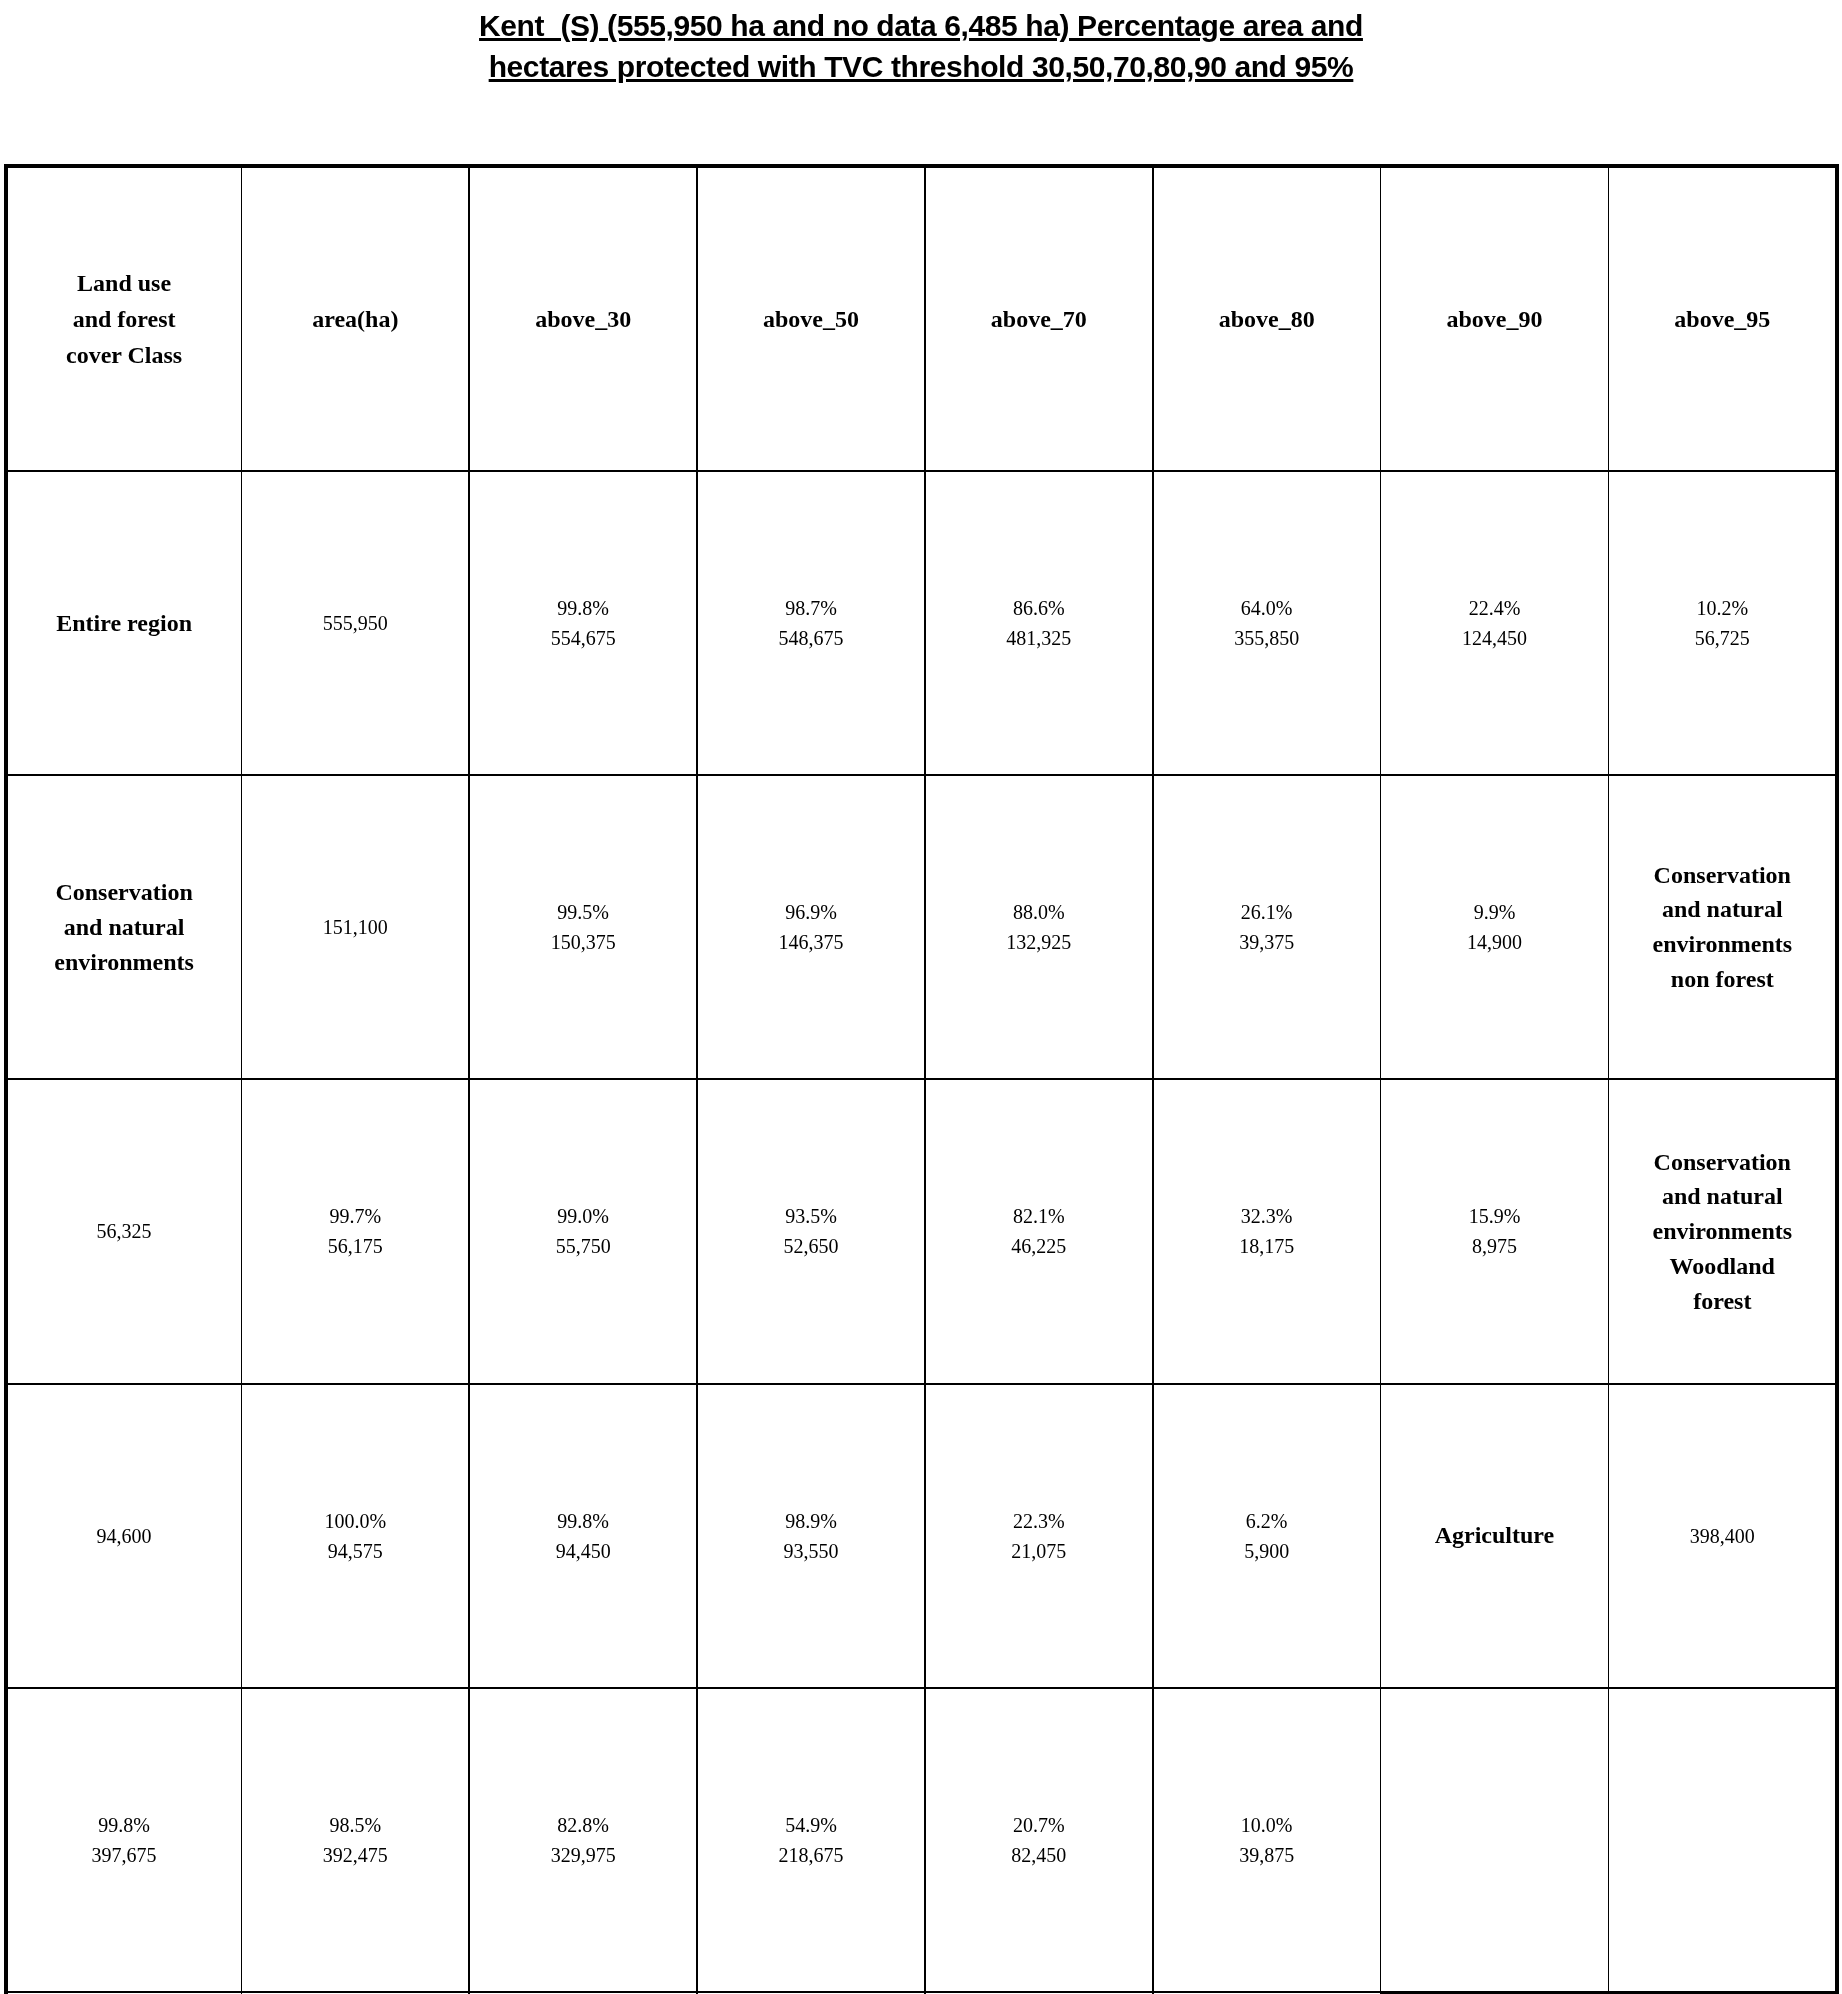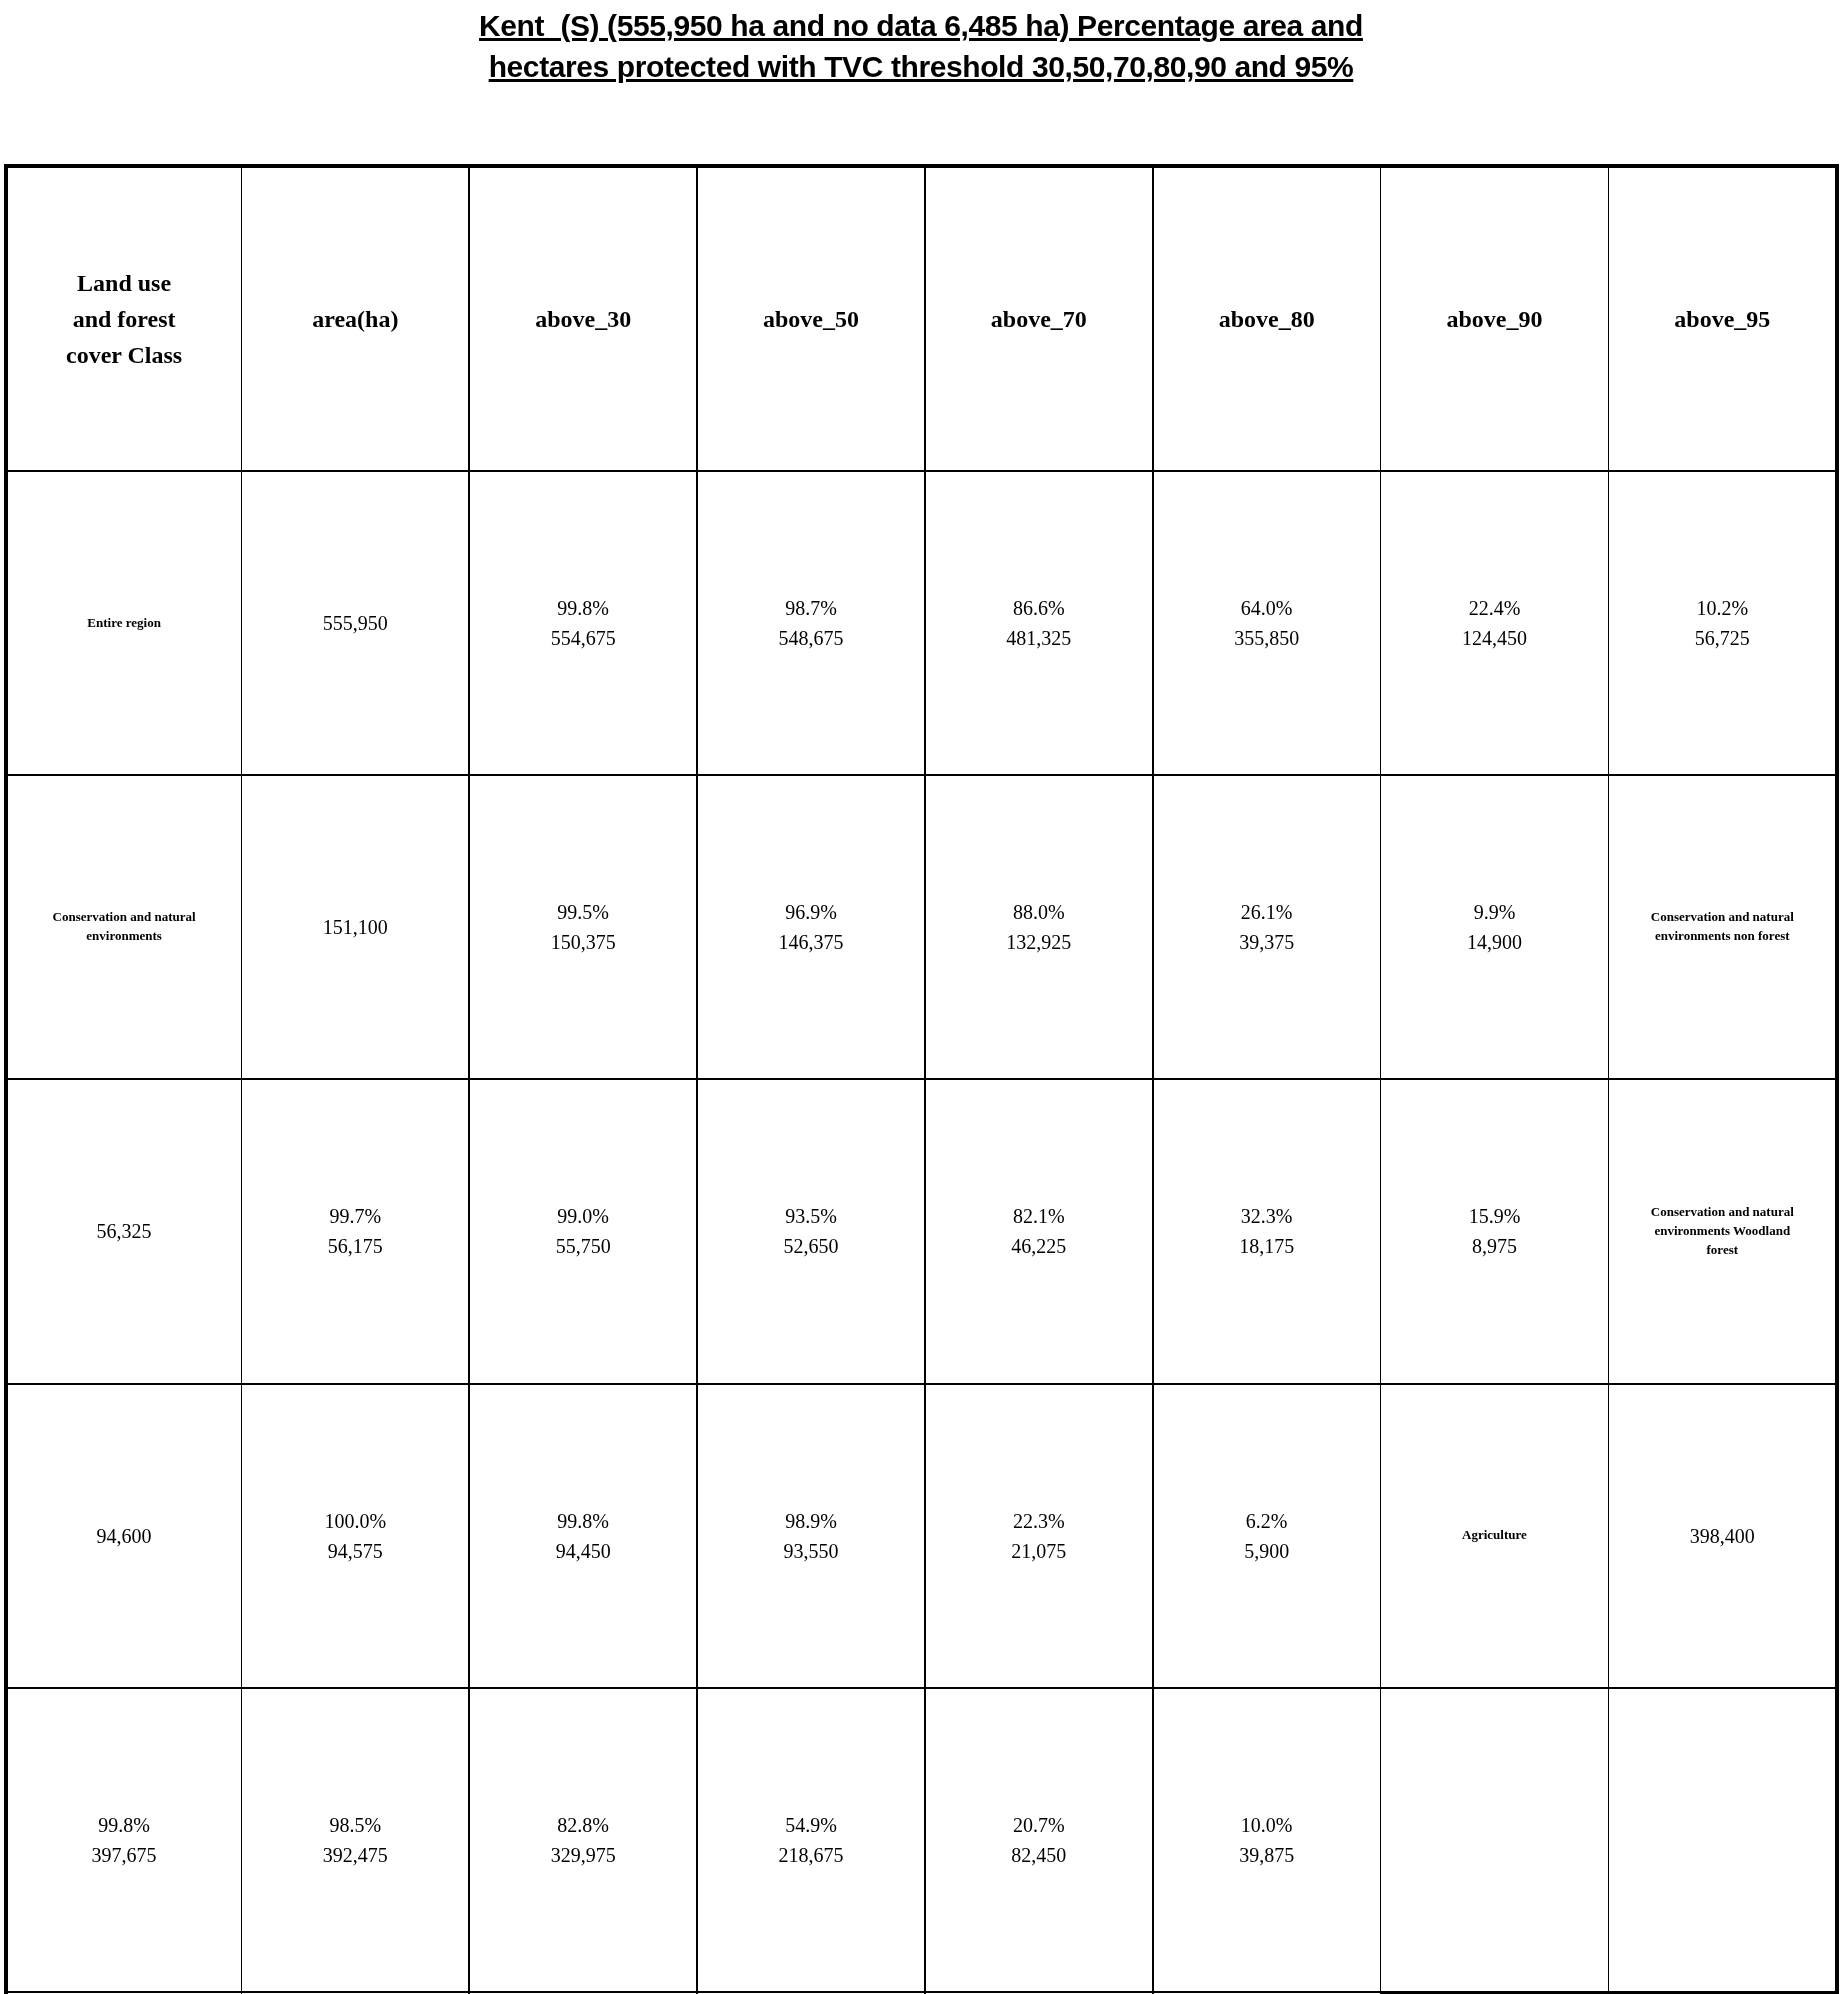--- a/index.html
+++ b/index.html
@@ -15,21 +15,21 @@
   .grid{position:absolute;left:4px;top:164px;width:1835px;height:2135px;
         background:#000;display:grid;
         grid-template-columns:1.03fr repeat(7,1fr);
         grid-template-rows:repeat(7,1fr);
         gap:2px 1.6px;padding:3.6px;box-sizing:border-box;}
   .cell{background:#fff;display:flex;flex-direction:column;align-items:center;
         justify-content:center;text-align:center;
         font-family:"Liberation Serif","DejaVu Serif",serif;font-size:20px;line-height:1.5;}
   .cell.header span{font-weight:bold;font-size:24px;}
   .hdr-first{display:inline-block;max-width:136px;}
-  .label-inner{display:inline-block;max-width:160px;font-weight:bold;font-size:13px;line-height:1.45;}
+  .label-inner{display:inline-block;max-width:160px;font-weight:bold;font-size:24px;line-height:1.45;}
 </style>
 </head>
 <body>
 
 <div class="page">
 
   <div class="title">
     <div>Kent_(S) (555,950 ha and no data 6,485 ha) Percentage area and</div>
     <div>hectares protected with TVC threshold 30,50,70,80,90 and 95%</div>
   </div>

